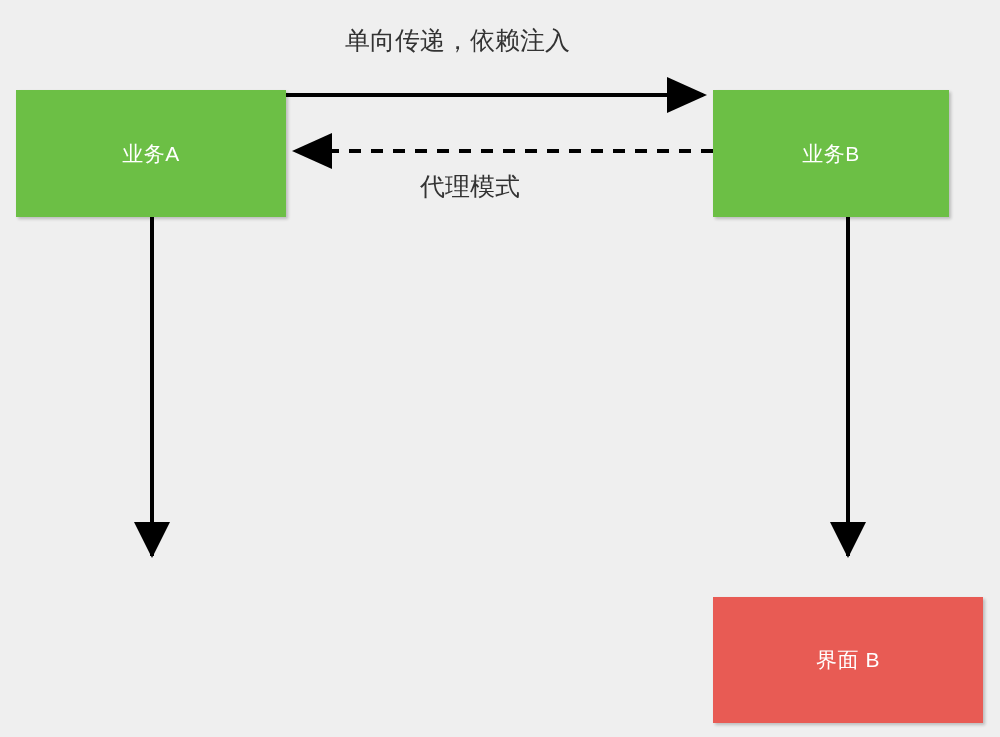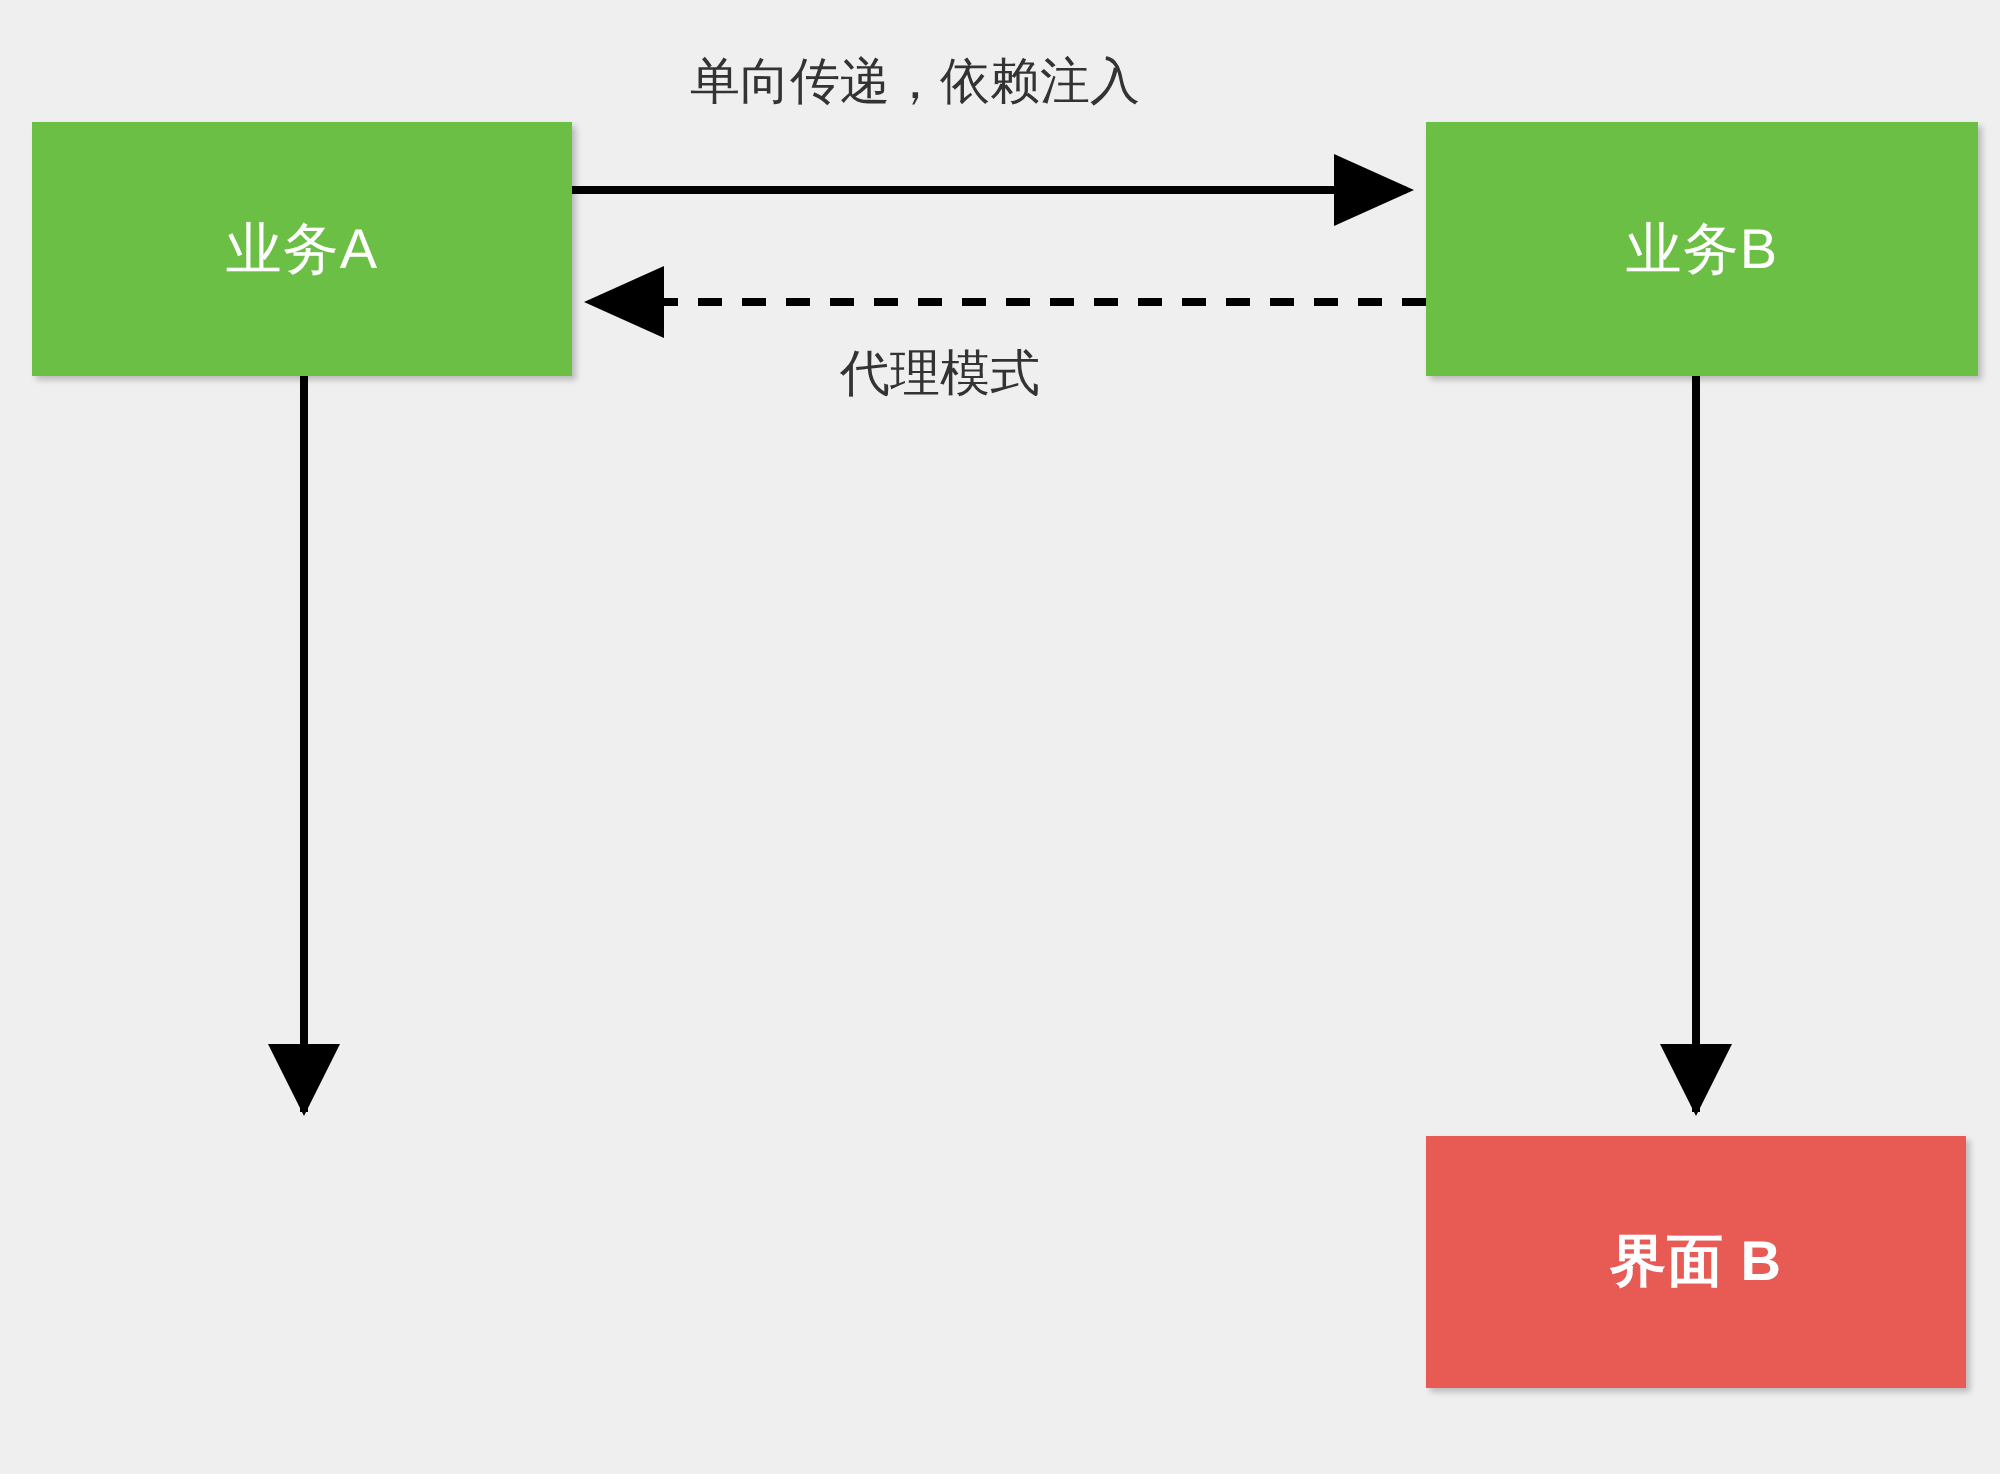--- a/index.html
+++ b/index.html
@@ -19,33 +19,34 @@
     height: 737px;
     background: #efefef;
   }
   .node {
     position: absolute;
     box-sizing: border-box;
     display: flex;
     align-items: center;
     justify-content: center;
     color: #ffffff;
-    font-size: 28px;
+    font-size: 21px;
     font-weight: 400;
     letter-spacing: 0.5px;
     box-shadow: 2px 2px 3px rgba(0,0,0,0.22);
     z-index: 3;
+    margin-top: 29px;
   }
   .node-green { background: #6cbf45; }
   .node-red   { background: #e85b54; }
 
   #biz-a  { left: 16px;  top: 61px;  width: 270px; height: 127px; }
-  #biz-b  { left: 713px; top: 61px;  width: 276px; height: 127px; }
+  #biz-b  { left: 713px; top: 61px;  width: 236px; height: 127px; }
   #ui-a   { left: 16px;  top: 568px; width: 270px; height: 126px; }
-  #ui-b   { left: 713px; top: 568px; width: 270px; height: 126px; font-weight: bold; }
+  #ui-b   { left: 713px; top: 568px; width: 270px; height: 126px; }
 
   .edge-svg {
     position: absolute;
     left: 0;
     top: 0;
     width: 1000px;
     height: 737px;
     z-index: 2;
     overflow: visible;
   }

